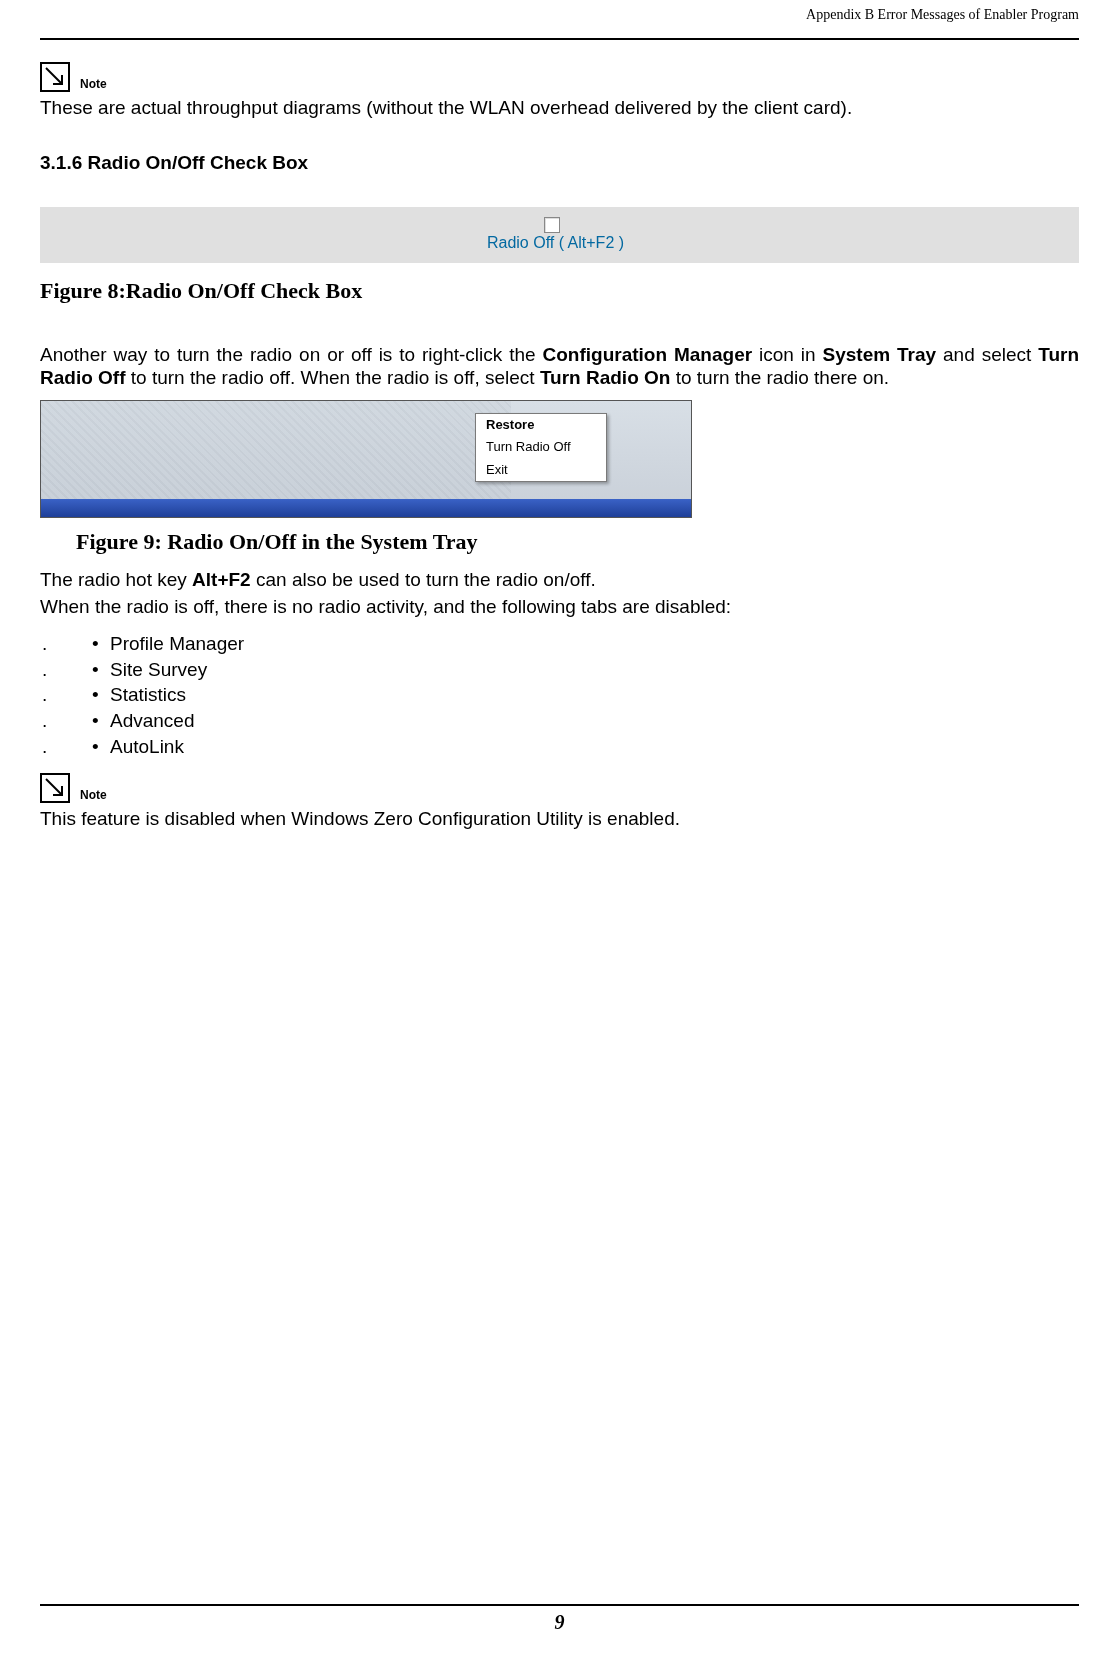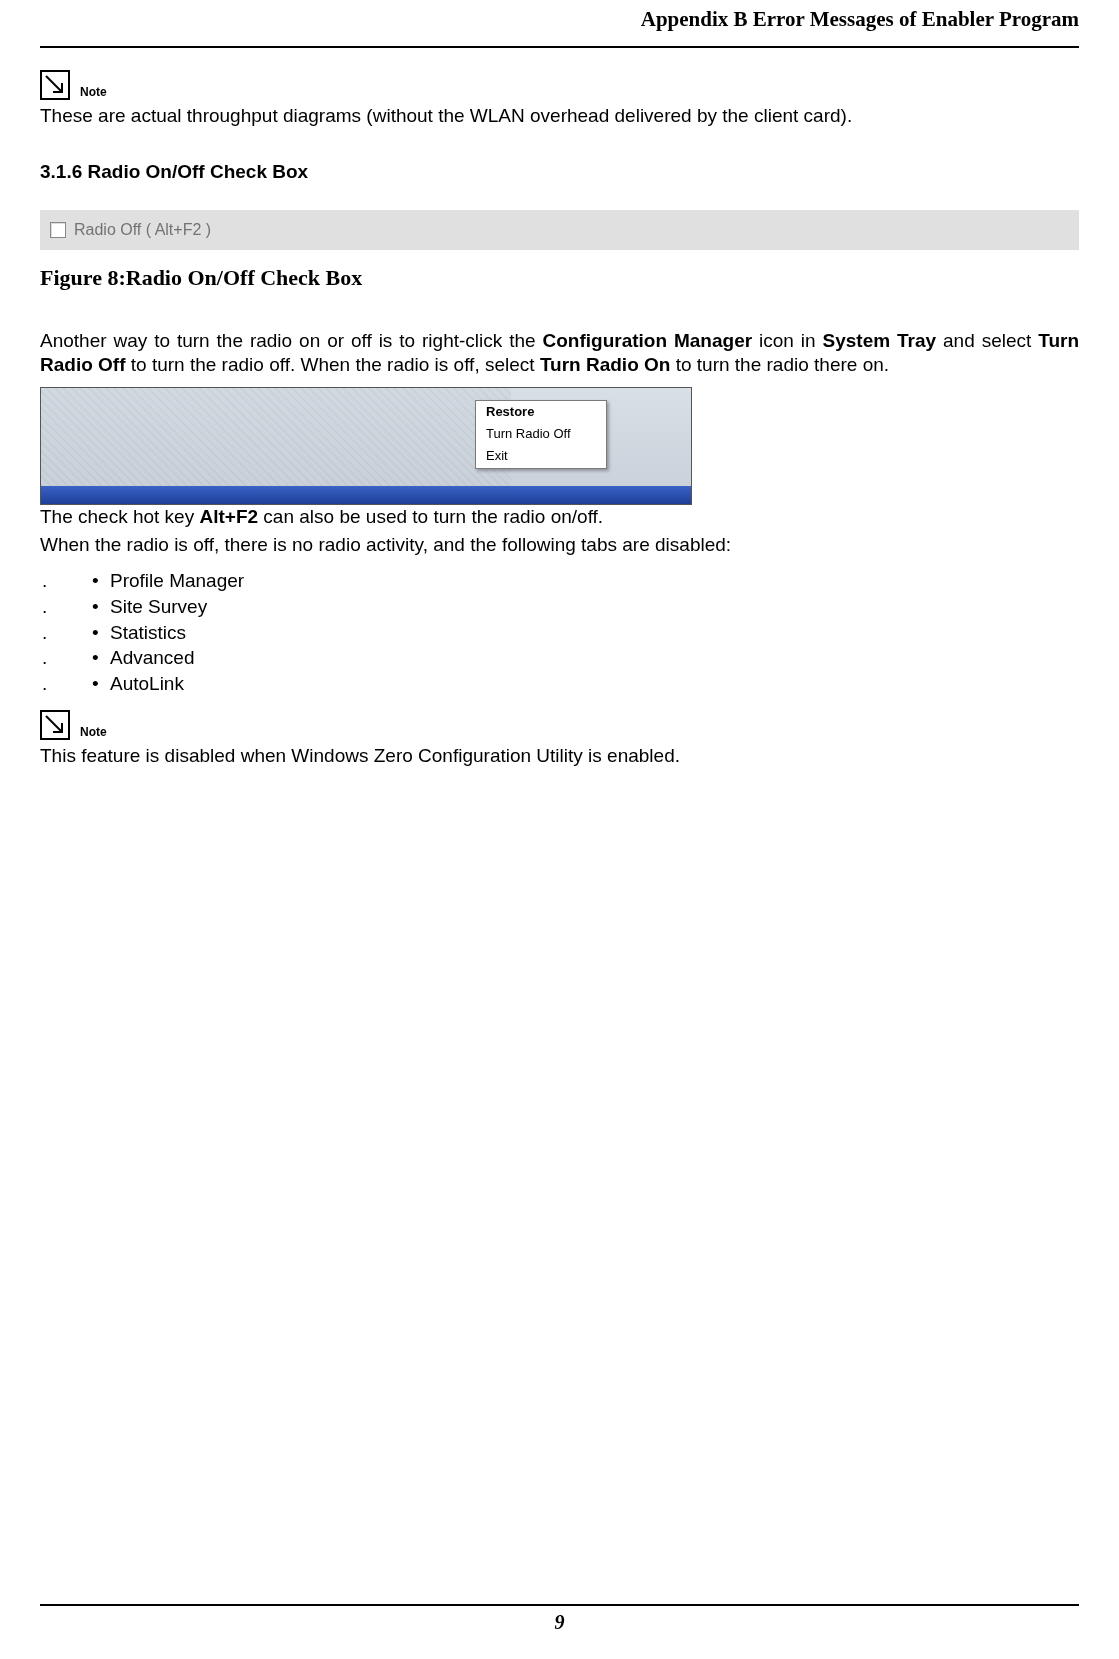--- a/index.html
+++ b/index.html
@@ -21,22 +21,22 @@
       box-sizing: border-box;
       display: flex;
       flex-direction: column;
     }
     .header-line {
       border-top: 2px solid #000;
       margin-top: 10px;
     }
     .header-title {
       font-family: "Times New Roman", Times, serif;
-      font-weight: bold;
-      font-size: 21px;
+      font-weight: normal;
+      font-size: 14px;
       text-align: right;
       padding: 6px 0 4px 0;
     }
     .note-block {
       display: flex;
       align-items: flex-end;
       gap: 10px;
       margin-top: 22px;
     }
     .note-icon {
@@ -57,24 +57,25 @@
     h2.section {
       font-size: 19px;
       font-weight: bold;
       margin: 28px 0 18px 0;
     }
     .radio-off-widget {
       display: inline-flex;
       align-items: center;
       background: #e0e0e0;
       padding: 10px 18px 10px 10px;
-      margin-top: 8px;
+      margin-top: 14px;
       font-family: Tahoma, Arial, sans-serif;
       font-size: 16px;
-      color: #737373;
+      color: #0369a1;
+      flex-direction: column;
     }
     .checkbox {
       width: 14px;
       height: 14px;
       border: 1px solid #888;
       background: #fff;
       box-shadow: inset 1px 1px 0 #0002;
       margin-right: 8px;
     }
     .fig-caption {
@@ -188,23 +189,24 @@
   <div class="tray-image">
     <div class="tray-desktop-area"></div>
     <div class="tray-taskbar"></div>
     <div class="context-menu">
       <div class="item bold">Restore</div>
       <div class="item">Turn Radio Off</div>
       <div class="item">Exit</div>
     </div>
   </div>
 
+  <div class="fig-caption fig9-caption">Figure 9: Radio On/Off in the System Tray</div>
 
   <div style="margin-bottom:4px;">
-    <span>The check hot key </span><b>Alt+F2</b><span> can also be used to turn the radio on/off.</span>
+    <span>The radio hot key </span><b>Alt+F2</b><span> can also be used to turn the radio on/off.</span>
   </div>
   <div>When the radio is off, there is no radio activity, and the following tabs are disabled:</div>
 
   <div class="disabled-list">
     <div class="row">
       <span class="marker">.</span>
       <span class="bullet">•</span>
       <span>Profile Manager</span>
     </div>
     <div class="row">

